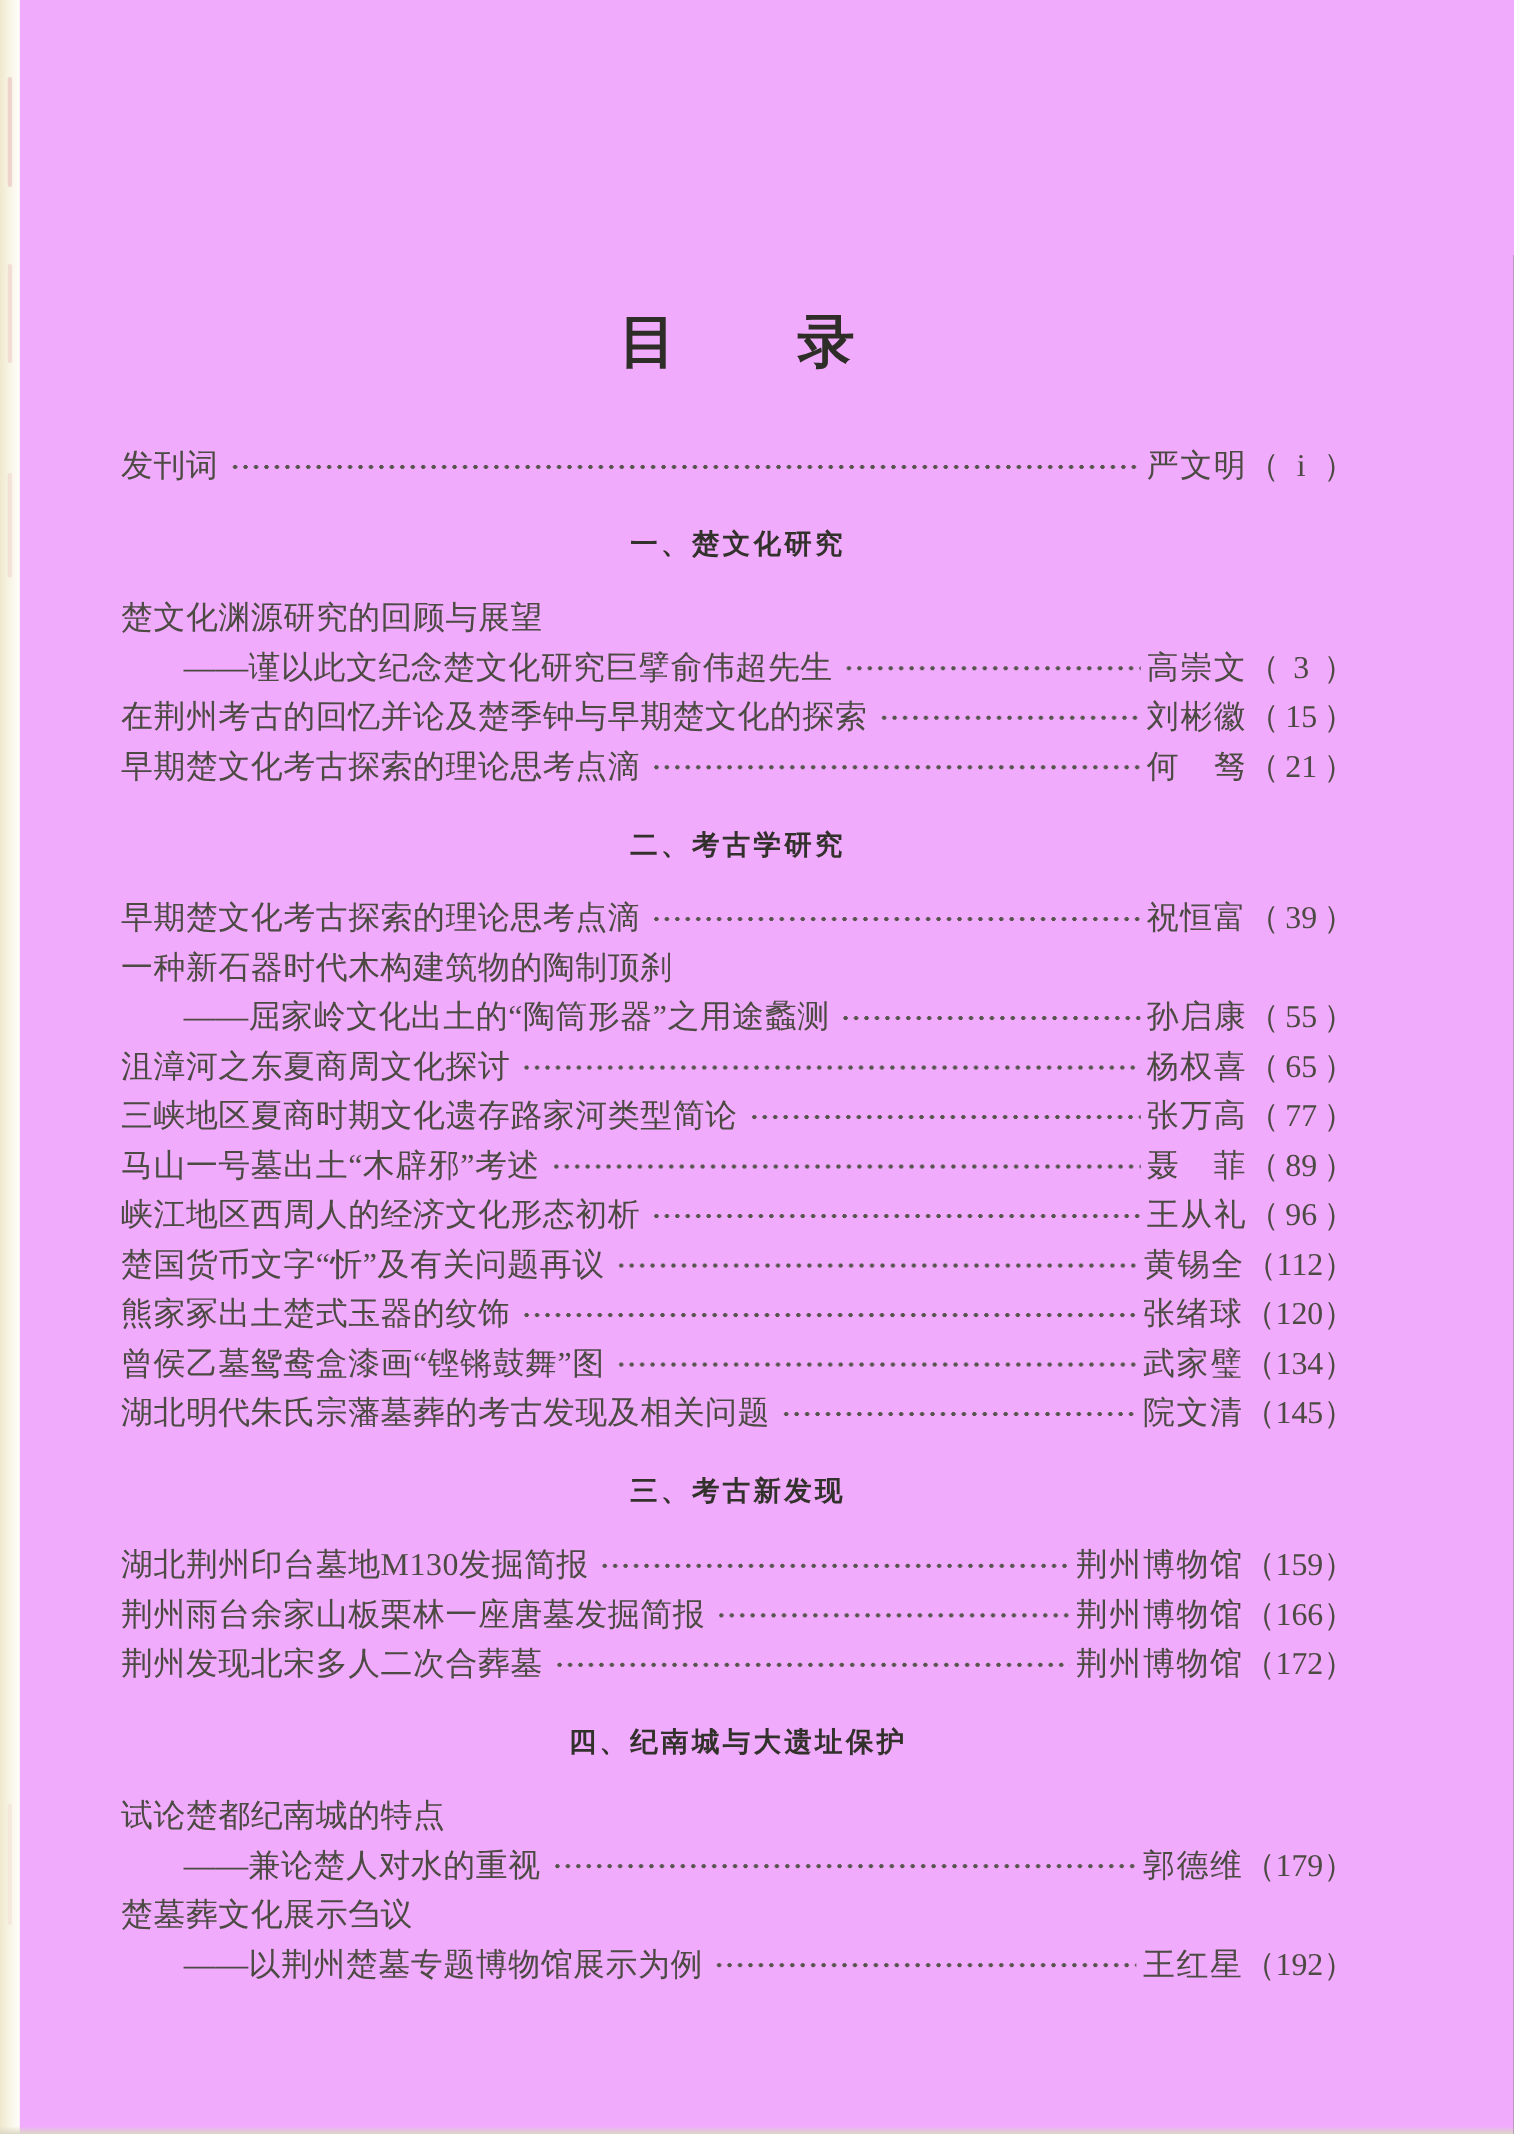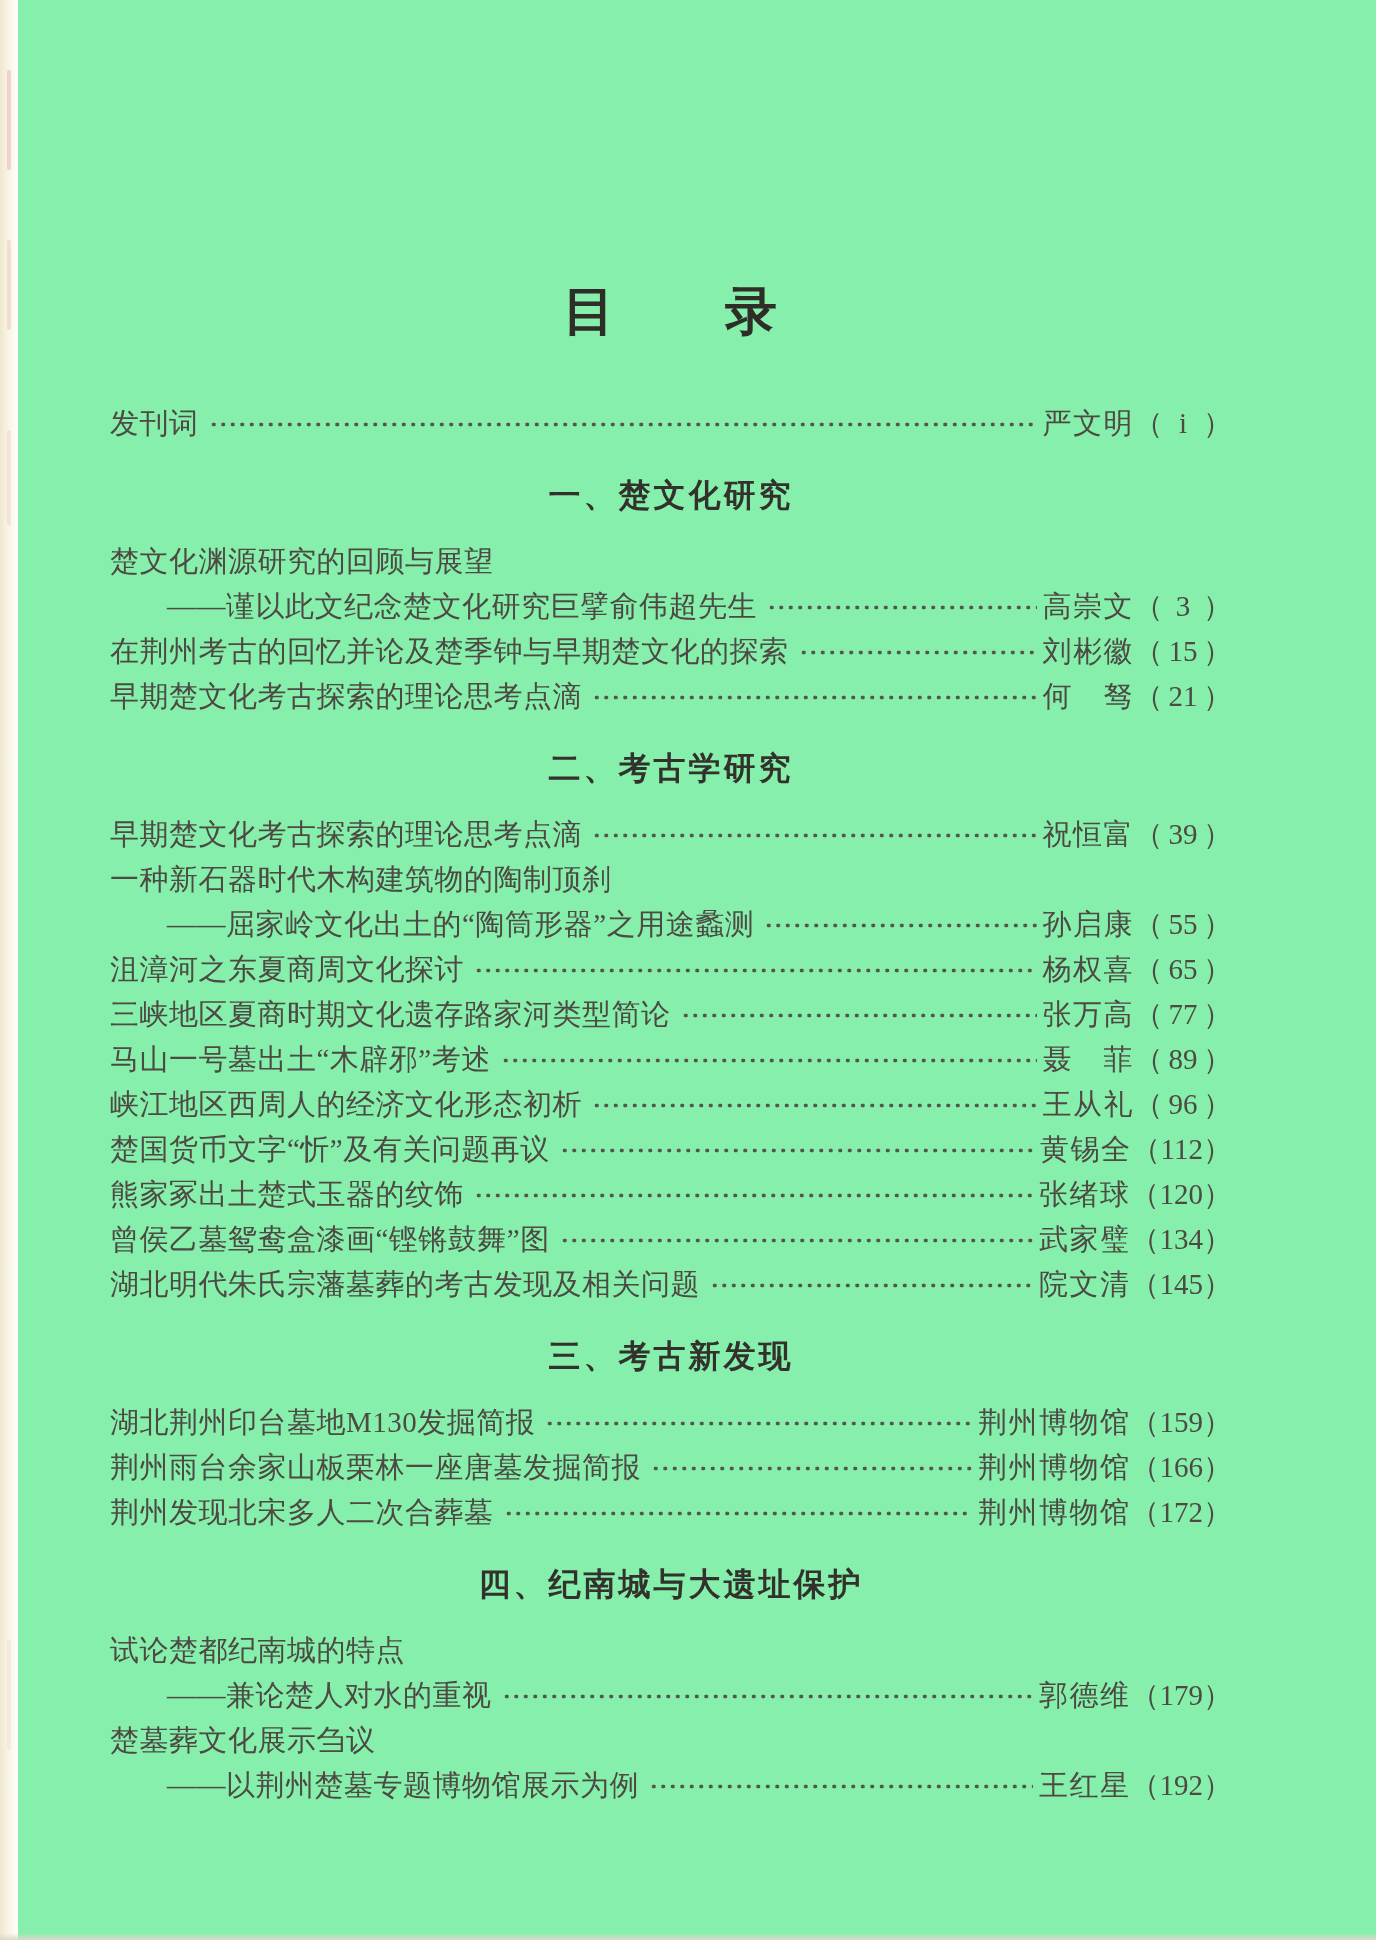--- a/index.html
+++ b/index.html
@@ -1,19 +1,19 @@
 <!DOCTYPE html>
 <html><head>
 <meta charset="utf-8">
 <style>
   html,body{margin:0;padding:0;background:#888;}
   .page{
     position:relative;
     width:1376px;height:1940px;
-    background:#86efac;
+    background:#f0abfc;
     overflow:hidden;
     font-family:"Liberation Serif","DejaVu Serif",serif;
     color:#4d4a44;
     margin:0 auto;
   }
   .edge{
     position:absolute;left:0;top:0;bottom:0;width:18px;
     background:linear-gradient(to right,#efe8cd 0%,#f7f3e2 40%,#fffefa 100%);
   }
   .edge-mark{
@@ -57,21 +57,21 @@
   }
   .author{flex:0 0 auto;letter-spacing:1.5px;}
   .pp{flex:0 0 auto;}
   .pg{display:inline-block;min-width:40px;text-align:center;}
   .heading{
     height:45px;line-height:45px;
     margin:26px 0 22px;
     text-align:center;
     font-family:"Liberation Sans","DejaVu Sans",sans-serif;
     font-weight:700;
-    font-size:32px;
+    font-size:25px;
     color:#33312b;
     letter-spacing:3px;
   }
 </style>
 </head>
 <body>
 
 <div class="page">
   <div class="edge"></div>
   <div class="edge-mark" style="top:70px;height:100px;"></div>

